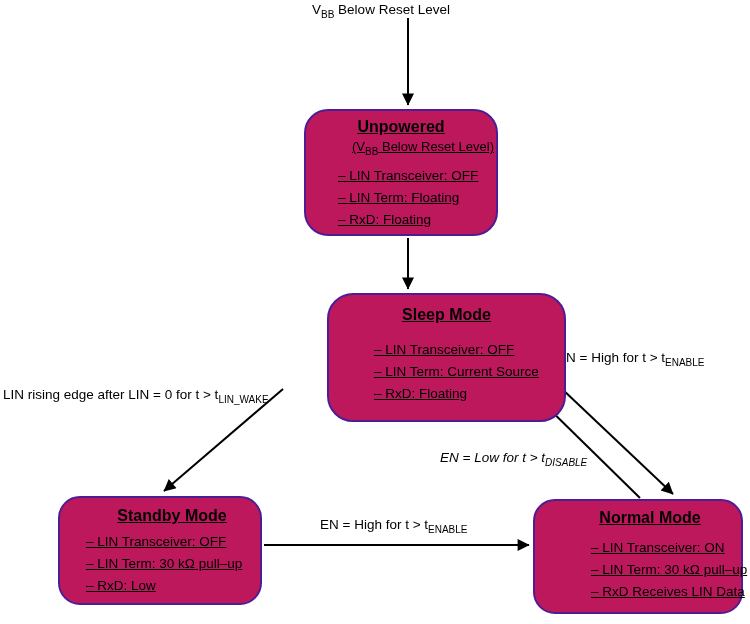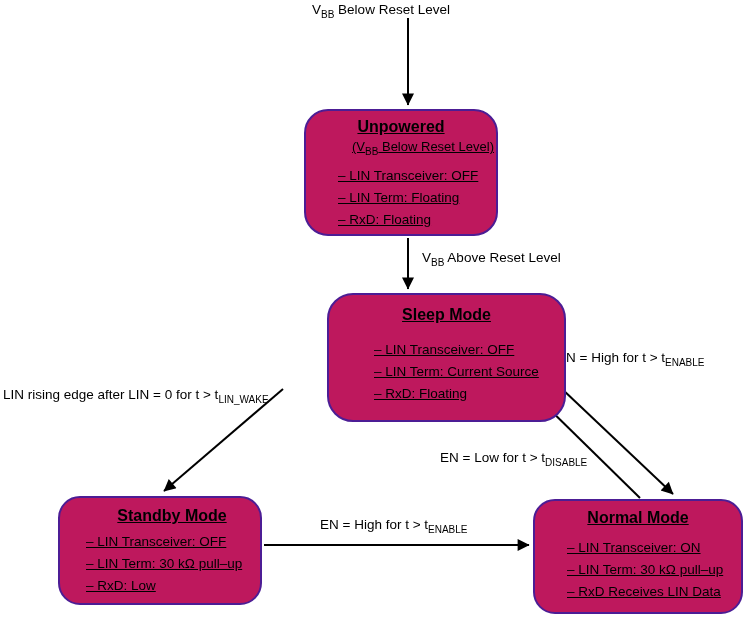--- a/index.html
+++ b/index.html
@@ -58,40 +58,40 @@
   .box-unpowered .state-items { margin-top: 10px; padding-left: 32px; }
 
   .box-sleep { left: 283px; top: 293px; width: 239px; height: 129px; border-radius: 26px; margin-left: 44px; }
   .box-sleep .state-title { margin-top: 11px; }
   .box-sleep .state-items { margin-top: 15px; padding-left: 45px; }
 
   .box-standby { left: 58px; top: 496px; width: 204px; height: 109px; border-radius: 22px; }
   .box-standby .state-title { margin-top: 9px; padding-left: 24px; }
   .box-standby .state-items { margin-top: 6px; padding-left: 26px; }
 
-  .box-normal { left: 533px; top: 499px; width: 210px; height: 115px; border-radius: 22px; }
+  .box-normal { left: 533px; top: 499px; width: 210px; height: 115px; border-radius: 22px; padding-left: 24px; }
   .box-normal .state-title { margin-top: 8px; }
   .box-normal .state-items { margin-top: 10px; padding-left: 32px; }
 
   .edge-label {
     position: absolute;
     font-size: 13.5px;
     line-height: 16px;
     white-space: nowrap;
     text-align: right;
   }
   .edge-label sub, .state-subtitle sub {
     font-size: 10px;
     line-height: 0;
   }
   .lbl-vbb-below { left: 312px; top: 2px; }
   .lbl-vbb-above { left: 422px; top: 250px; }
   .lbl-lin-wake  { left: 3px;   top: 387px; }
   .lbl-en-high-sleep-normal { left: 557px; top: 350px; }
-  .lbl-en-low-normal-sleep  { left: 440px; top: 450px; }
+  .lbl-en-low-normal-sleep  { left: 440px; top: 450px; font-style: italic; }
   .lbl-en-high-standby-normal { left: 320px; top: 517px; }
 </style>
 </head>
 <body>
 
 <div class="canvas">
 
   <svg class="arrows-svg" viewBox="0 0 750 624" xmlns="http://www.w3.org/2000/svg">
     <defs>
       <marker id="arrowhead" viewBox="0 0 10 10" refX="9.5" refY="5" markerWidth="14" markerHeight="12" orient="auto" markerUnits="userSpaceOnUse">
@@ -103,23 +103,20 @@
     <line x1="283" y1="389" x2="164" y2="491" marker-end="url(#arrowhead)"></line>
     <line x1="264" y1="545" x2="529" y2="545" marker-end="url(#arrowhead)"></line>
     <line x1="524" y1="353" x2="673" y2="494" marker-end="url(#arrowhead)"></line>
     <line x1="640" y1="498" x2="537" y2="397" marker-end="url(#arrowhead)"></line>
   </svg>
 
   <div class="edge-label lbl-vbb-below">
     <span>V</span><sub>BB</sub><span> Below Reset Level</span>
   </div>
 
-  <div class="edge-label lbl-vbb-above">
-    <span>V</span><sub>BB</sub><span> Above Reset Level</span>
-  </div>
 
   <div class="edge-label lbl-lin-wake">
     <span>LIN rising edge after LIN = 0 for t &gt; t</span><sub>LIN_WAKE</sub><span></span>
   </div>
 
   <div class="edge-label lbl-en-high-sleep-normal">
     <span>EN = High for t &gt; t</span><sub>ENABLE</sub><span></span>
   </div>
 
   <div class="edge-label lbl-en-low-normal-sleep">

